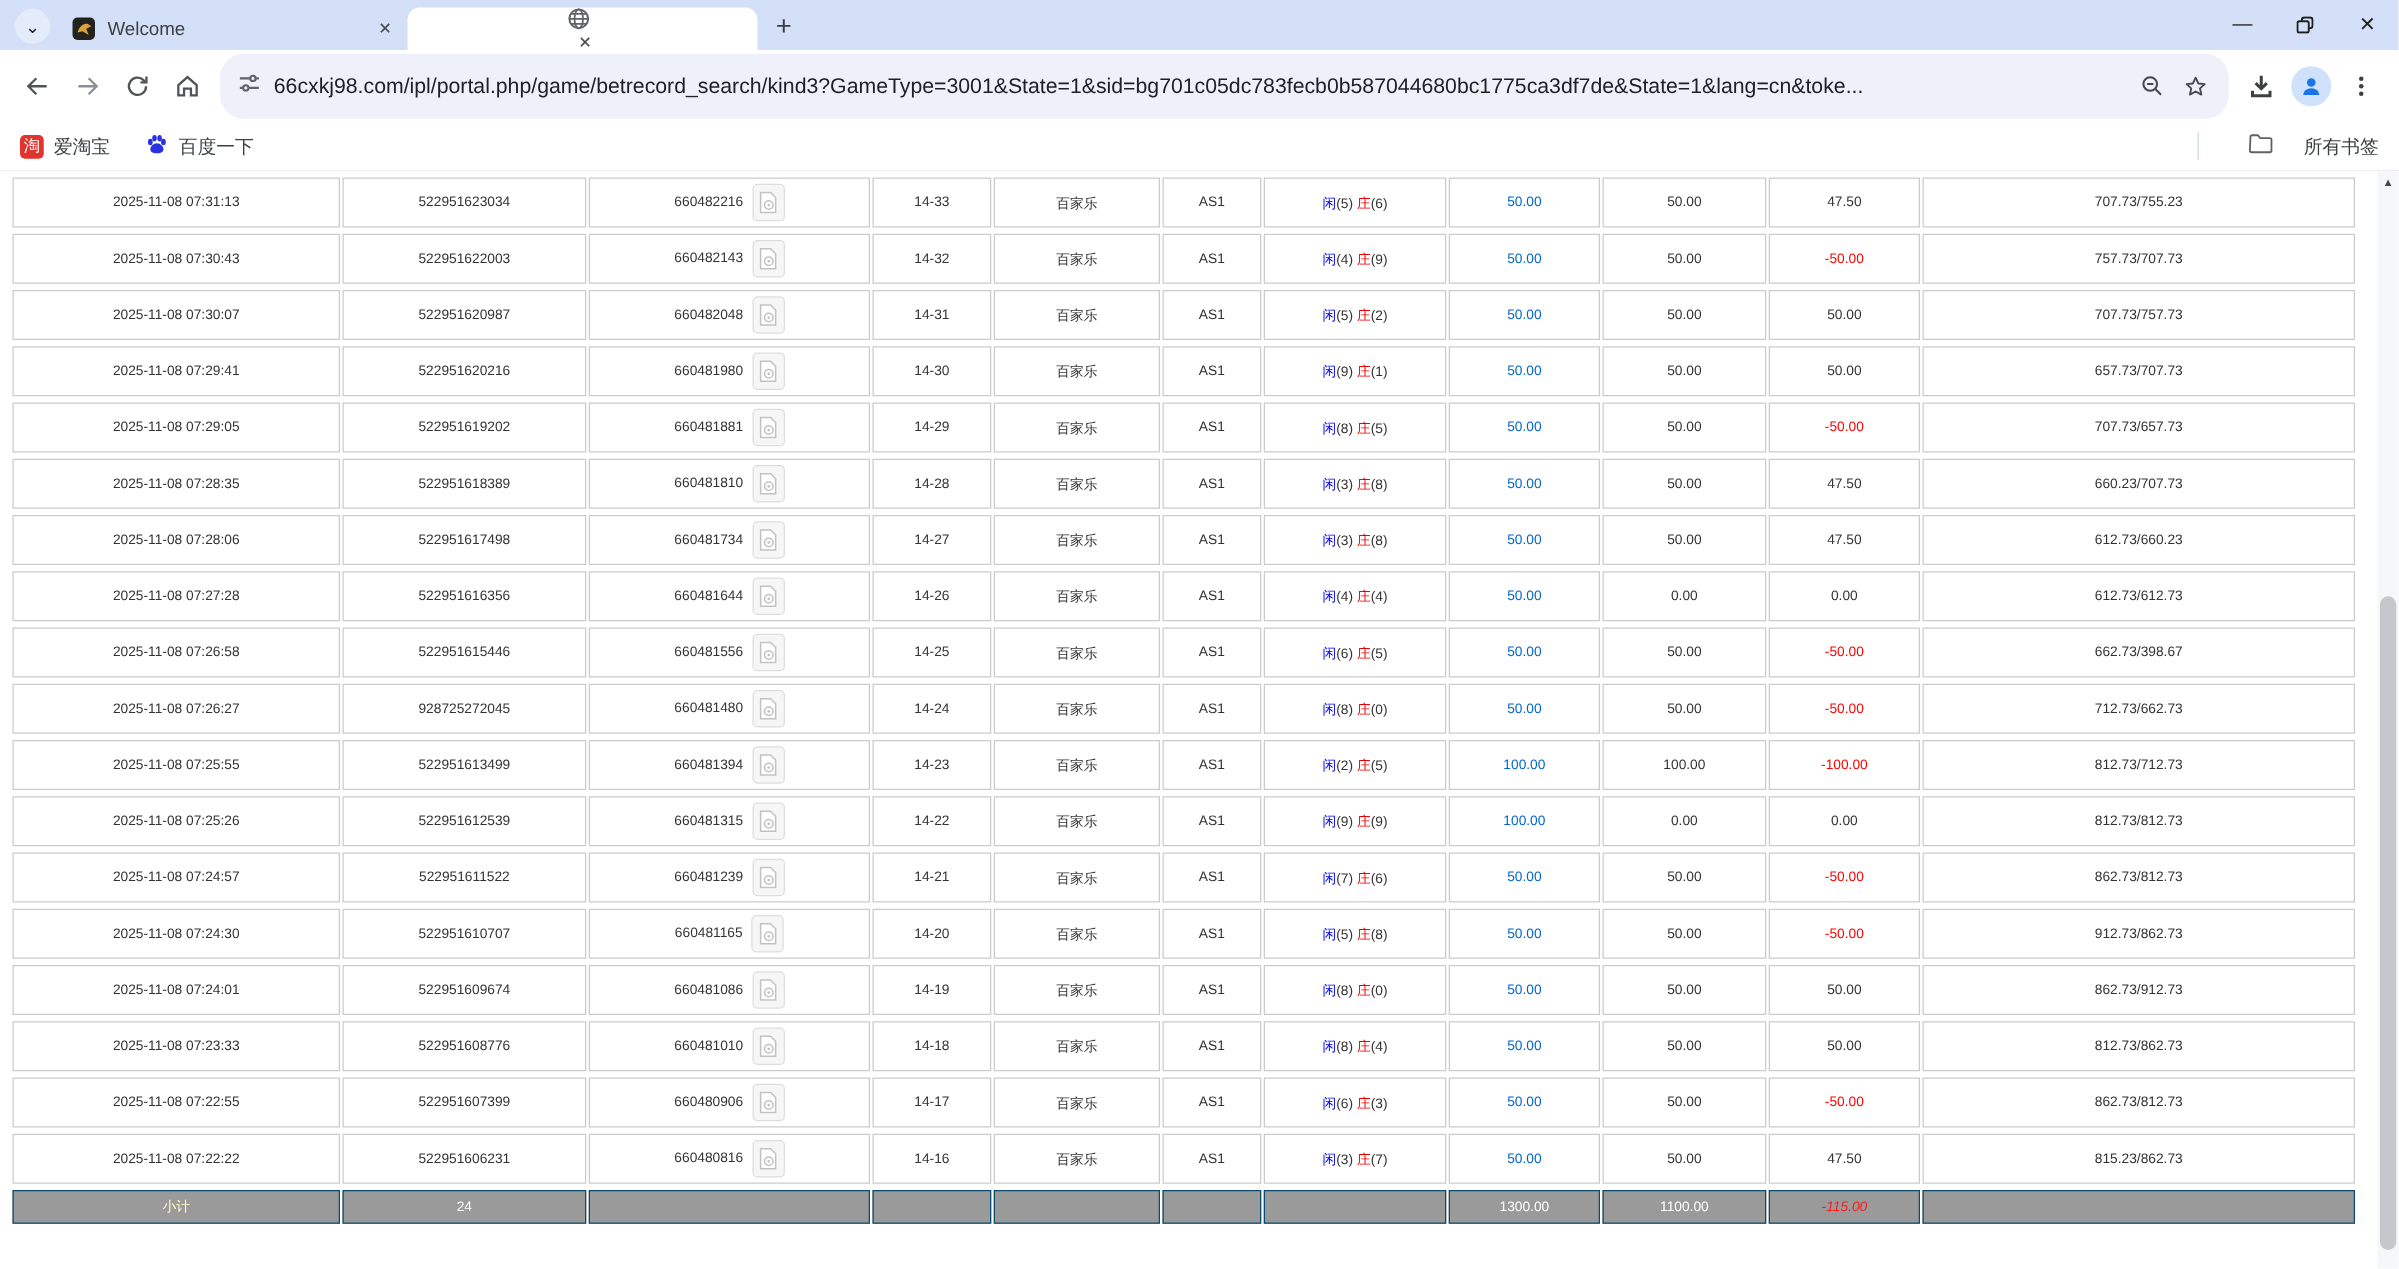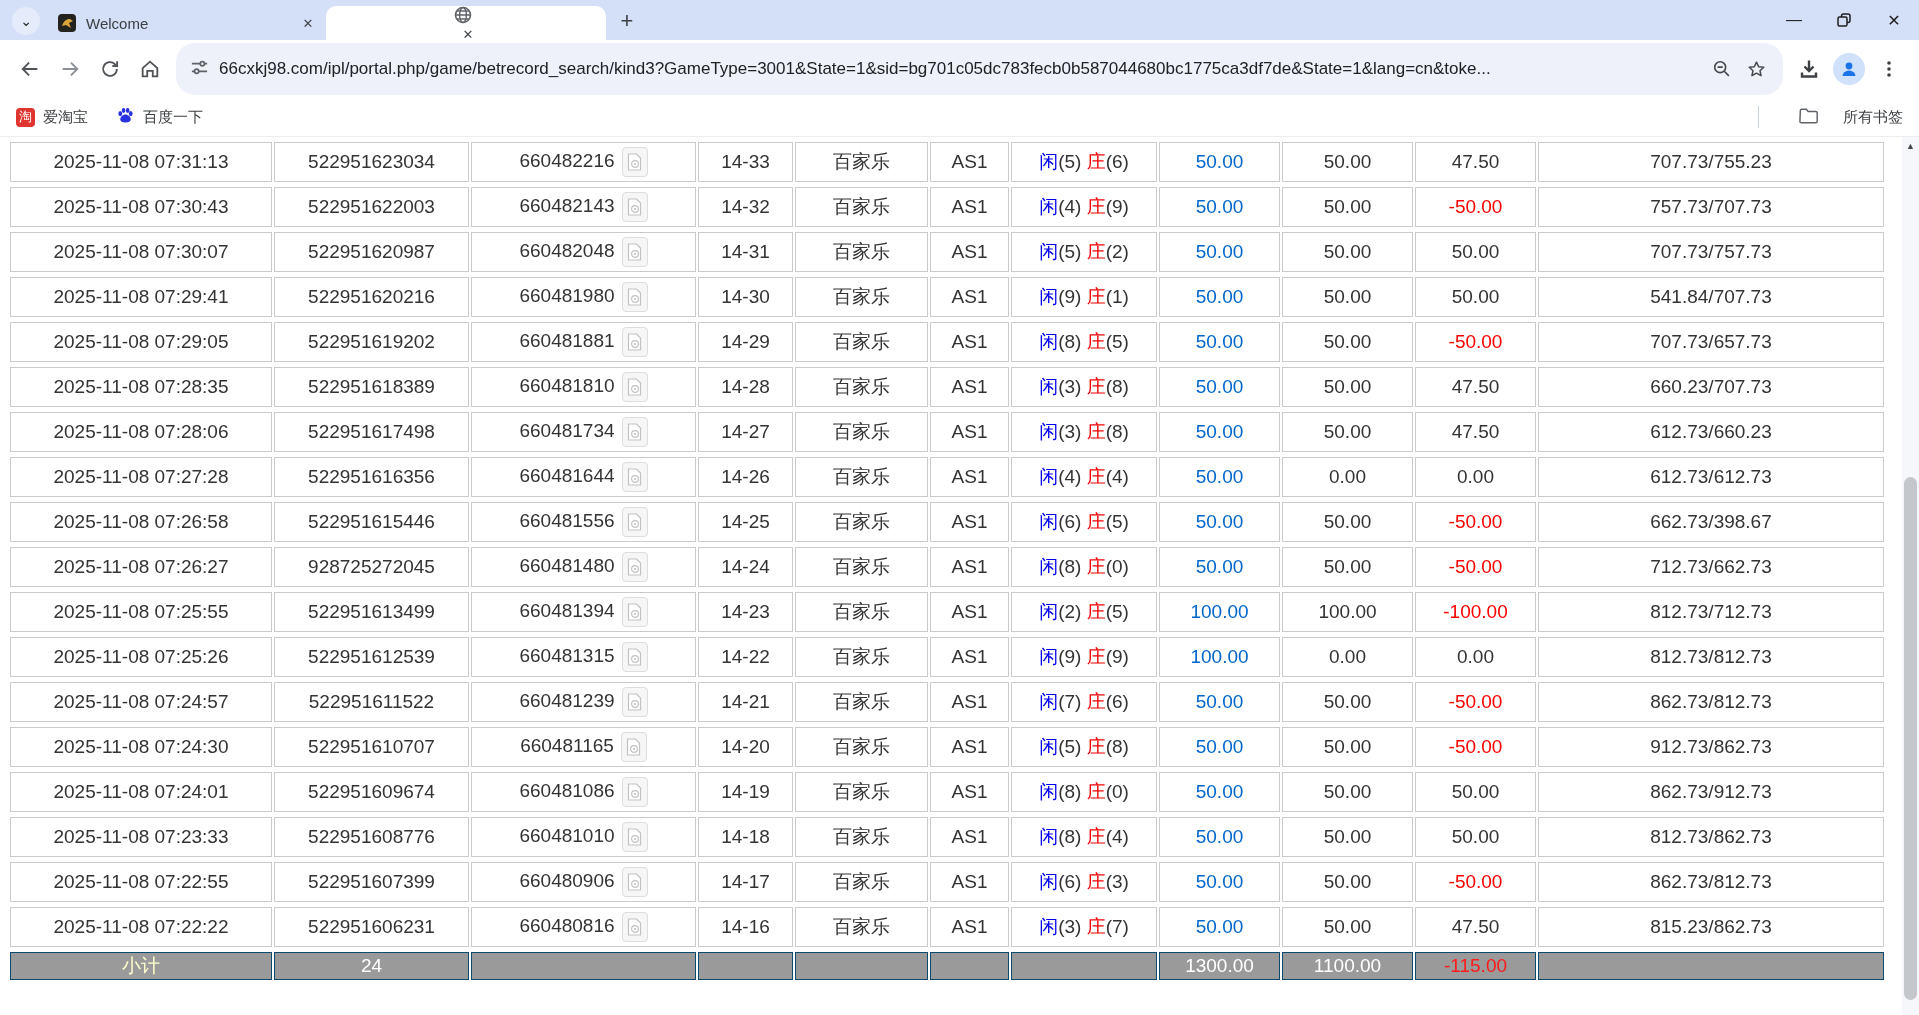--- a/index.html
+++ b/index.html
@@ -41,31 +41,31 @@
     font-size:15px; color:#3c4043; border-bottom:1px solid #ededed; }
   .bm { display:flex; align-items:center; gap:8px; margin-right:28px; }
   .taobao-ic { width:19px; height:19px; background:#e0342f; border-radius:4px; color:#fff; font-size:13px;
     display:flex; align-items:center; justify-content:center; }
   .bm-right { margin-left:auto; display:flex; align-items:center; gap:24px; }
   .vsep { width:1px; height:22px; background:#c9d4ea; margin-right:16px; }
 
   
   .page { position:relative; height:878px; background:#fff; }
   table.bets { border-collapse:separate; border-spacing:2px 5px; table-layout:fixed;
-    width:1878px; margin-left:8px; font-size:19px; color:#333; }
+    width:1878px; margin-left:8px; font-size:11px; color:#333; }
   table.bets td { background:#fff; border:1px solid #cbcbcb; text-align:center; height:40px;
     padding:0 2px; overflow:hidden; white-space:nowrap; }
   .bet-pl { color:#0000ee; }
   .bet-bk { color:#ee0000; }
   td.amt { color:#0066cc; }
   td.wl.neg, td.wlf.neg { color:#ff0000; }
   tbody.totals td { background:#9a9a9a; border:1px solid #0c4a6e; height:27px; color:#fff; }
   tbody.totals td.lbl { color:#ffffcc; }
   tbody.totals td.wlf { color:#fff; }
-  tbody.totals td.wlf.neg { color:#ff1a1a; }
+  tbody.totals td.wlf.neg { color:#ff1a1a;font-style:italic; }
   .vid-ic { display:inline-flex; align-items:center; justify-content:center; width:26px; height:30px;
     background:#f6f6f6; border:1px solid #ddd; border-radius:4px; margin-left:7px; vertical-align:middle; }
 
   
   .scrollbar { position:absolute; right:0; top:0; width:17px; height:878px; background:#f5f7fa; }
   .scroll-up { height:17px; display:flex; align-items:center; justify-content:center; font-size:9px; color:#474747; }
   .scroll-thumb { position:absolute; left:2px; right:2px; top:340px; height:523px; background:#c4c7cc; border-radius:7px; }
 </style>
 </head>
 <body>
@@ -300,21 +300,21 @@
               </svg>
             </span>
     </td>
     <td>14-30</td>
     <td>百家乐</td>
     <td>AS1</td>
     <td><span class="bet-pl">闲</span><span>(9)</span> <span class="bet-bk">庄</span><span>(1)</span></td>
     <td class="amt">50.00</td>
     <td>50.00</td>
     <td class="wl">50.00</td>
-    <td>541.84/707.73</td>
+    <td>657.73/707.73</td>
   </tr>
 
   <tr>
     <td>2025-11-08 07:29:05</td>
     <td>522951619202</td>
     <td>
       <span>660481881</span><span class="vid-ic">
               <svg width="15" height="18" viewBox="0 0 15 18">
                 <path d="M1.5 1 h8 l4 4 v12 h-12 Z" fill="#fff" stroke="#c2c2c2" stroke-width="1.2"></path>
                 <circle cx="8" cy="11" r="3.4" fill="none" stroke="#c2c2c2" stroke-width="1.2"></circle>

